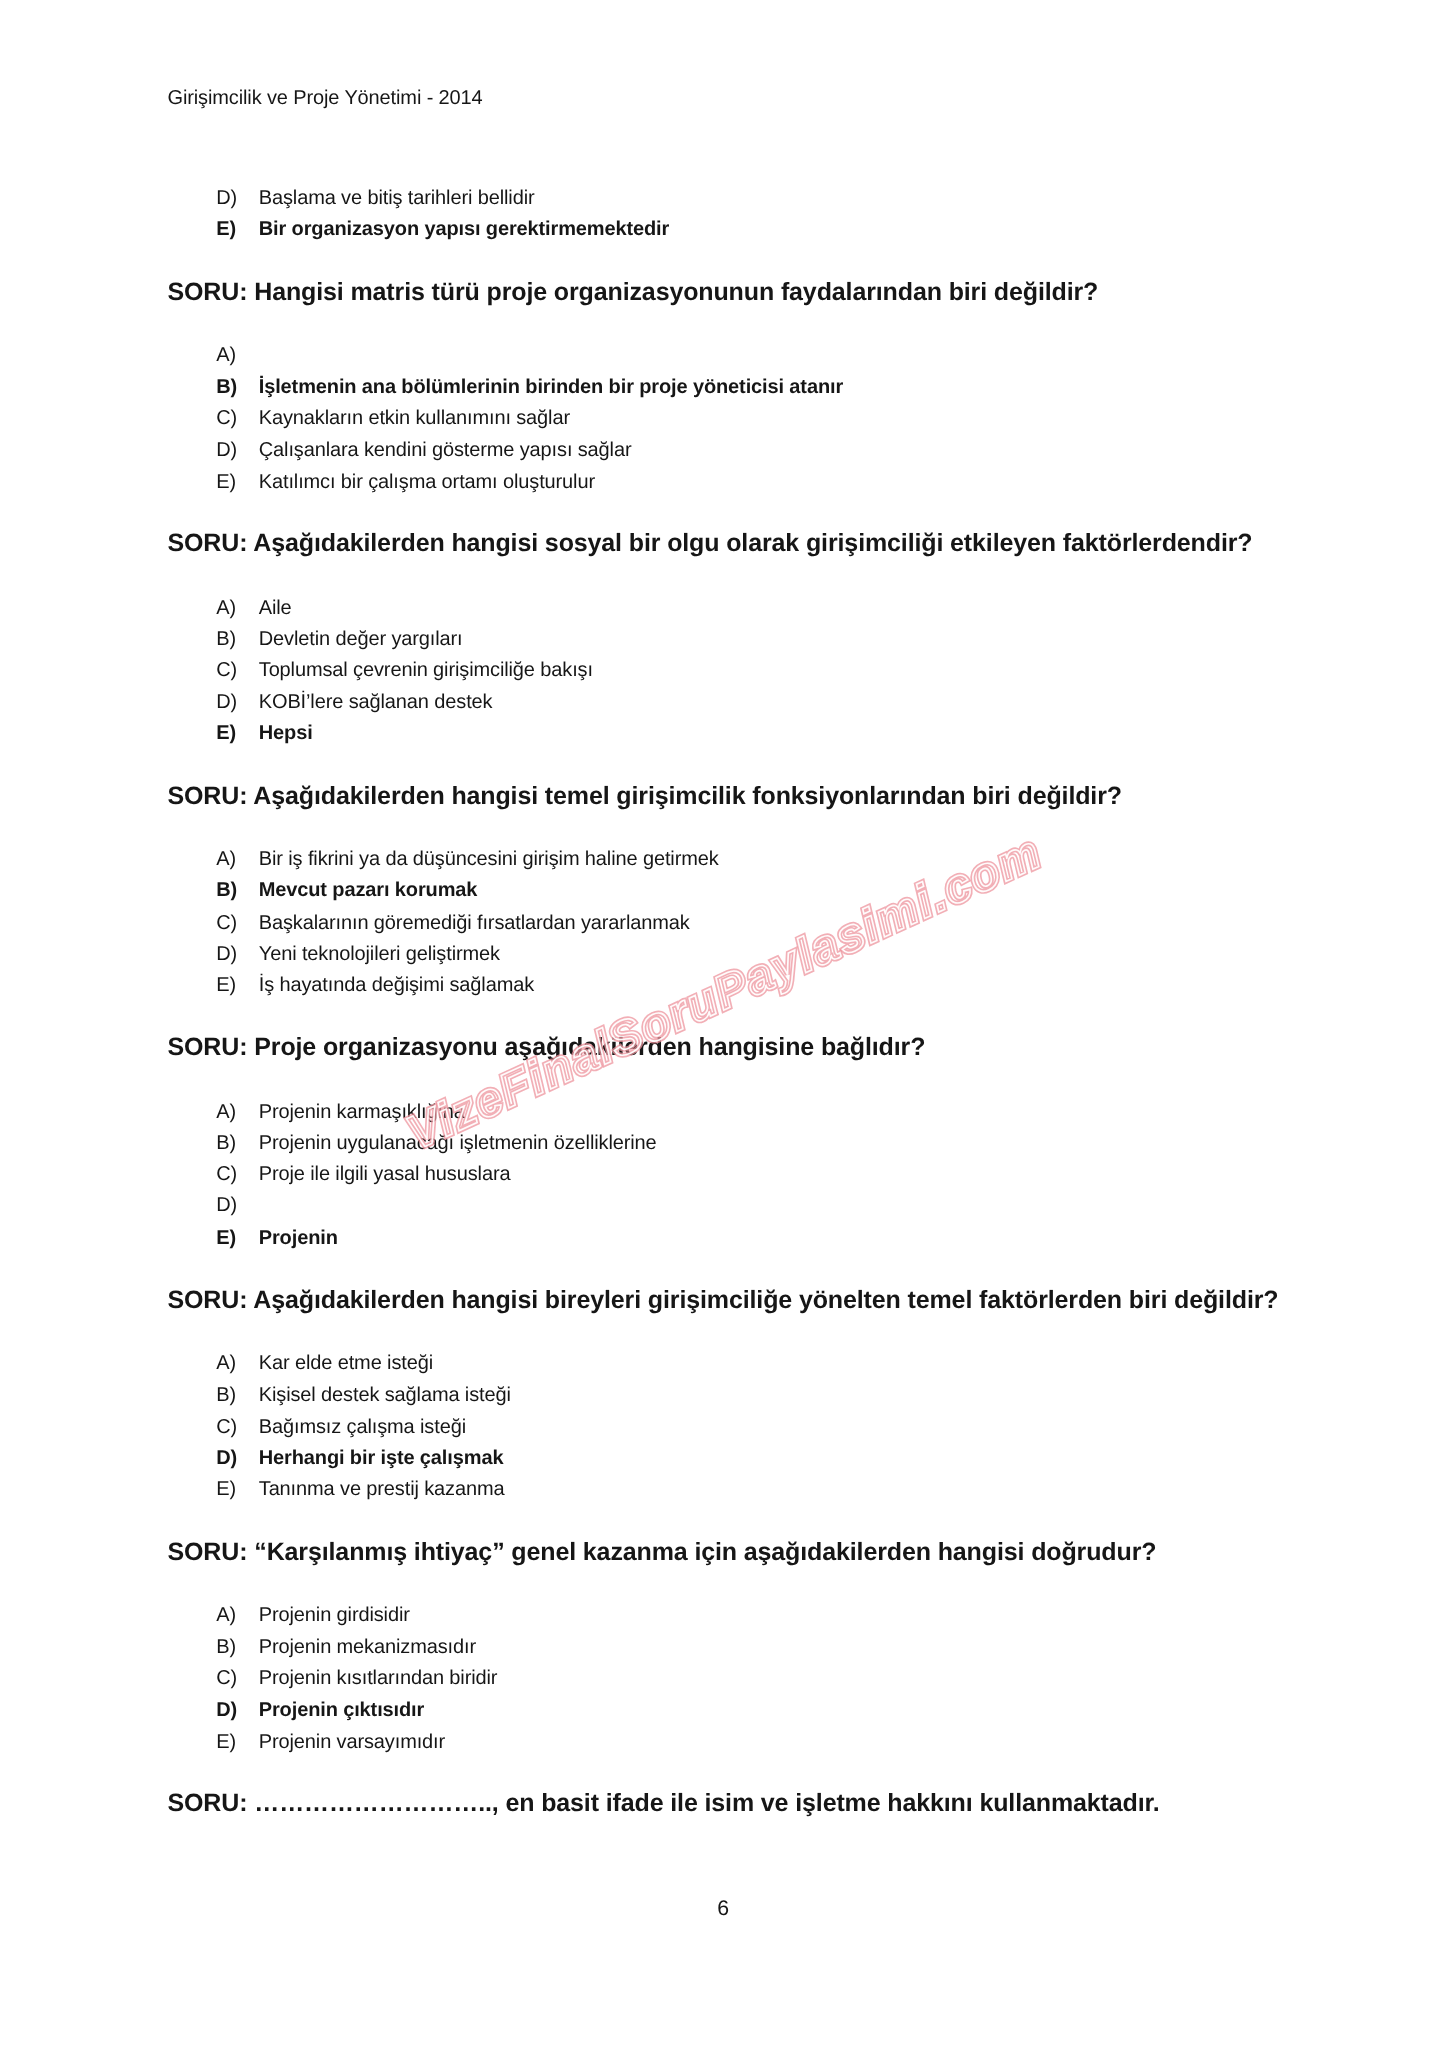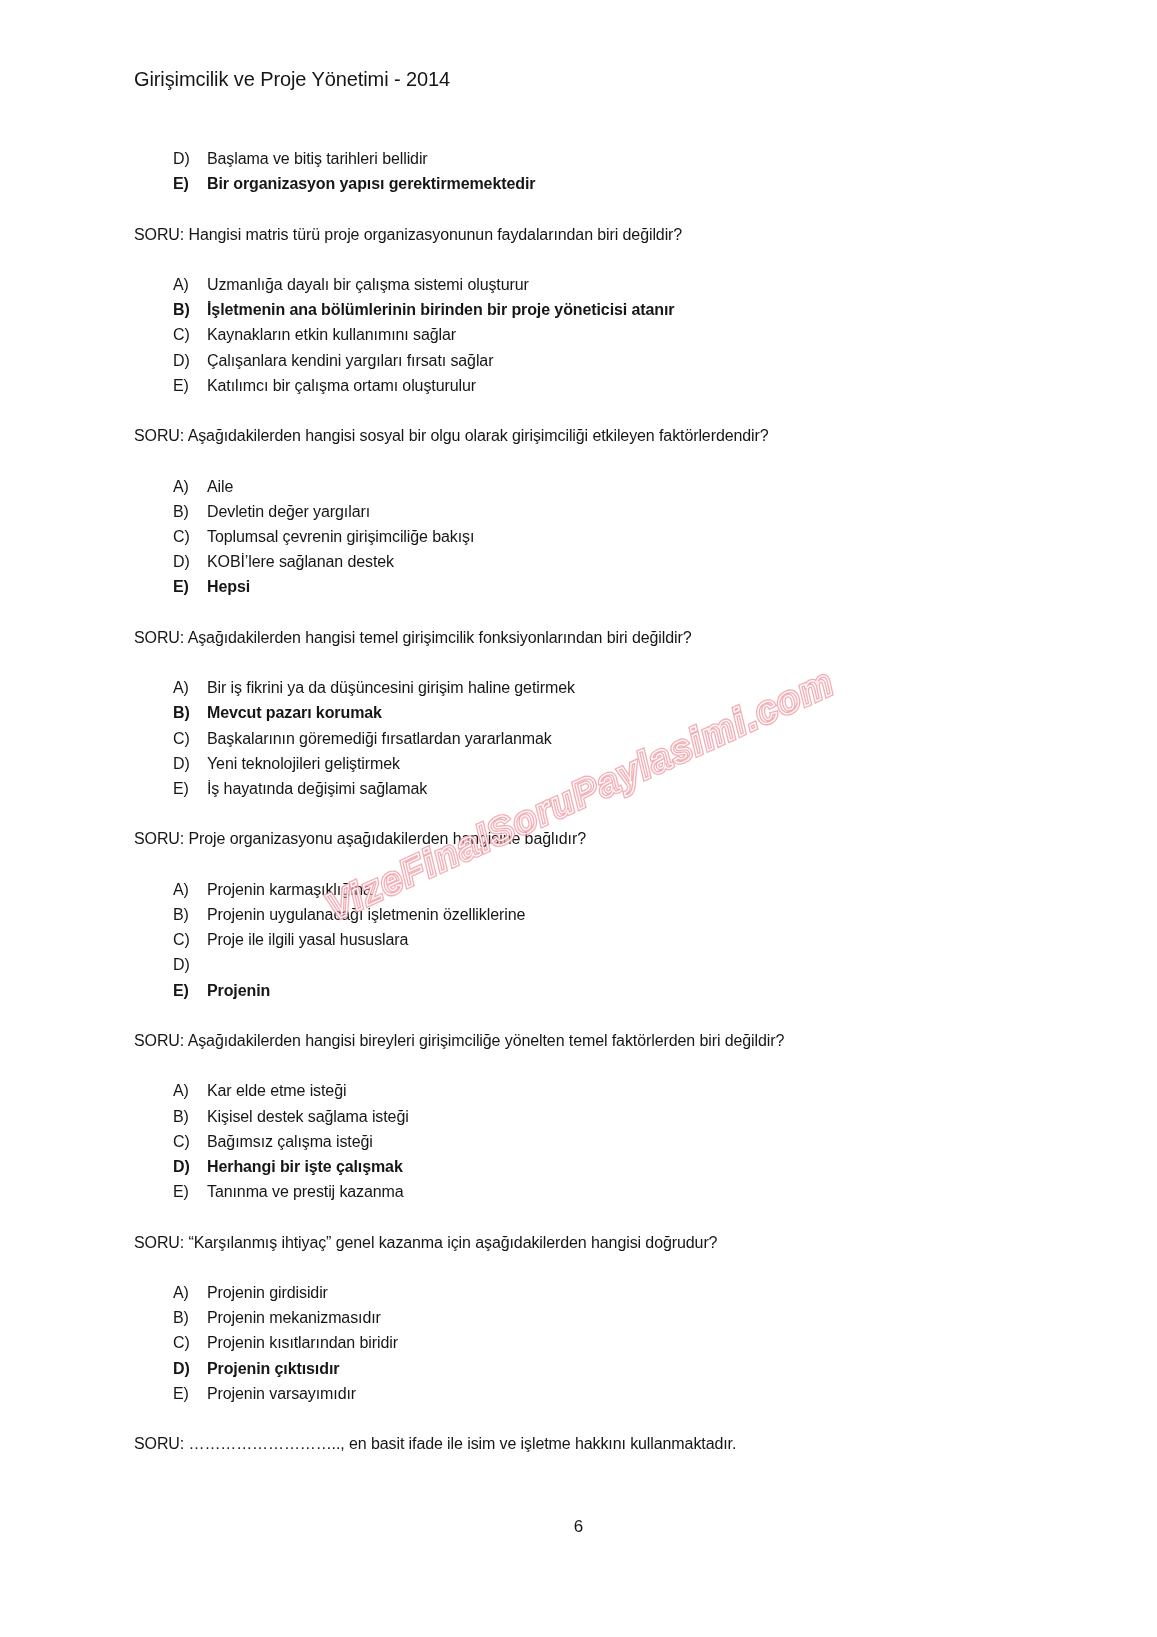--- a/index.html
+++ b/index.html
@@ -10,28 +10,28 @@
     width: 1157px; height: 1637px;
     position: relative;
     overflow: hidden;
     font-family: "Liberation Sans", "DejaVu Sans", sans-serif;
     color: #161616;
     letter-spacing: -0.1px;
   }
   .header {
     margin: 0 0 0 134px;
     padding-top: 68px;
-    font-size: 20px;
+    font-size: 16px;
     line-height: 22px;
   }
   #questions { margin-top: 56px; }
   .question-block { margin: 0; }
   .soru {
-    font-weight: normal;
-    font-size: 16px;
+    font-weight: bold;
+    font-size: 20px;
     line-height: 25.2px;
     margin: 25.2px 0 25.2px 134px;
   }
   .option {
     display: flex;
     margin-left: 173px;
     font-size: 16px;
     line-height: 25.2px;
   }
   .option .letter { width: 34px; flex: 0 0 34px; }
@@ -78,33 +78,32 @@
       </div>
       <div class="option bold">
         <span class="letter">E)</span>
         <span class="text">Bir organizasyon yapısı gerektirmemektedir</span>
       </div>
     </div>
     <div class="question-block">
       <div class="soru">SORU: Hangisi matris türü proje organizasyonunun faydalarından biri değildir?</div>
       <div class="option">
         <span class="letter">A)</span>
-        <span class="text">Uzmanlığa dayalı bir çalışma sistemi oluşturur</span>
       </div>
       <div class="option bold">
         <span class="letter">B)</span>
         <span class="text">İşletmenin ana bölümlerinin birinden bir proje yöneticisi atanır</span>
       </div>
       <div class="option">
         <span class="letter">C)</span>
         <span class="text">Kaynakların etkin kullanımını sağlar</span>
       </div>
       <div class="option">
         <span class="letter">D)</span>
-        <span class="text">Çalışanlara kendini yargıları fırsatı sağlar</span>
+        <span class="text">Çalışanlara kendini gösterme yapısı sağlar</span>
       </div>
       <div class="option">
         <span class="letter">E)</span>
         <span class="text">Katılımcı bir çalışma ortamı oluşturulur</span>
       </div>
     </div>
     <div class="question-block">
       <div class="soru">SORU: Aşağıdakilerden hangisi sosyal bir olgu olarak girişimciliği etkileyen faktörlerdendir?</div>
       <div class="option">
         <span class="letter">A)</span>

